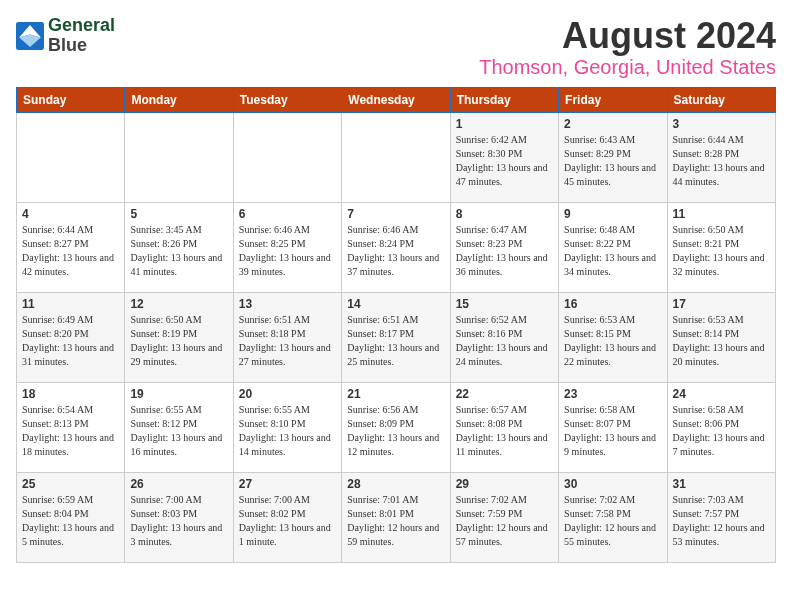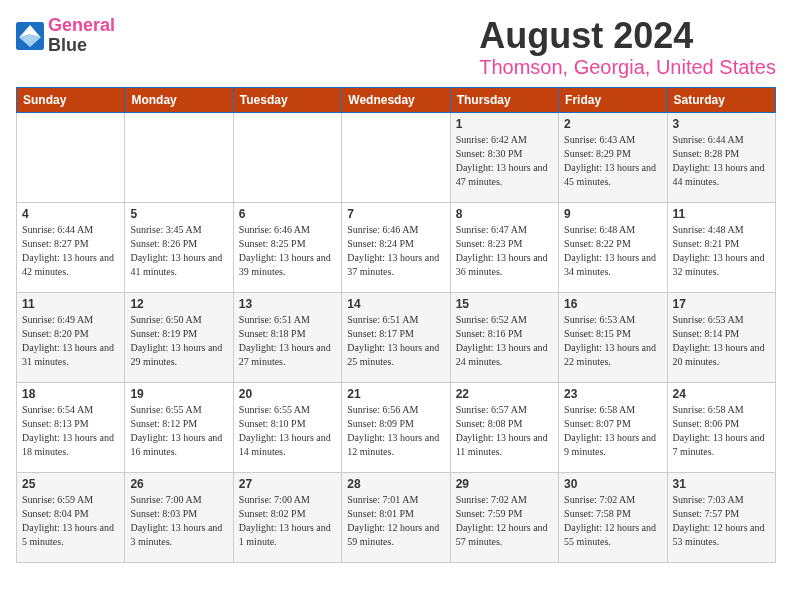--- a/index.html
+++ b/index.html
@@ -21,27 +21,28 @@
       align-items: center;
       gap: 4px;
     }
     .logo-text {
       font-size: 18px;
       font-weight: bold;
       color: #333;
       line-height: 1.1;
     }
     .logo-text span {
-      color: #ec4899;
+      color: #14532d;
     }
     .logo-icon {
       width: 28px;
       height: 28px;
     }
     .title-block {
+      text-align: right;
       margin-left: 40px;
     }
     .month-title {
       font-size: 36px;
       font-weight: bold;
       color: #333;
       line-height: 1.1;
     }
     .location {
       font-size: 20px;
@@ -181,21 +182,21 @@
 Daylight: 13 hours and 36 minutes.</div>
         </td>
         <td>
           <span class="day-number">9</span>
           <div class="cell-data">Sunrise: 6:48 AM
 Sunset: 8:22 PM
 Daylight: 13 hours and 34 minutes.</div>
         </td>
         <td>
           <span class="day-number">11</span>
-          <div class="cell-data">Sunrise: 4:48 AM
+          <div class="cell-data">Sunrise: 6:50 AM
 Sunset: 8:21 PM
 Daylight: 13 hours and 32 minutes.</div>
         </td>
       </tr>
       <tr>
         <td>
           <span class="day-number">11</span>
           <div class="cell-data">Sunrise: 6:49 AM
 Sunset: 8:20 PM
 Daylight: 13 hours and 31 minutes.</div>

